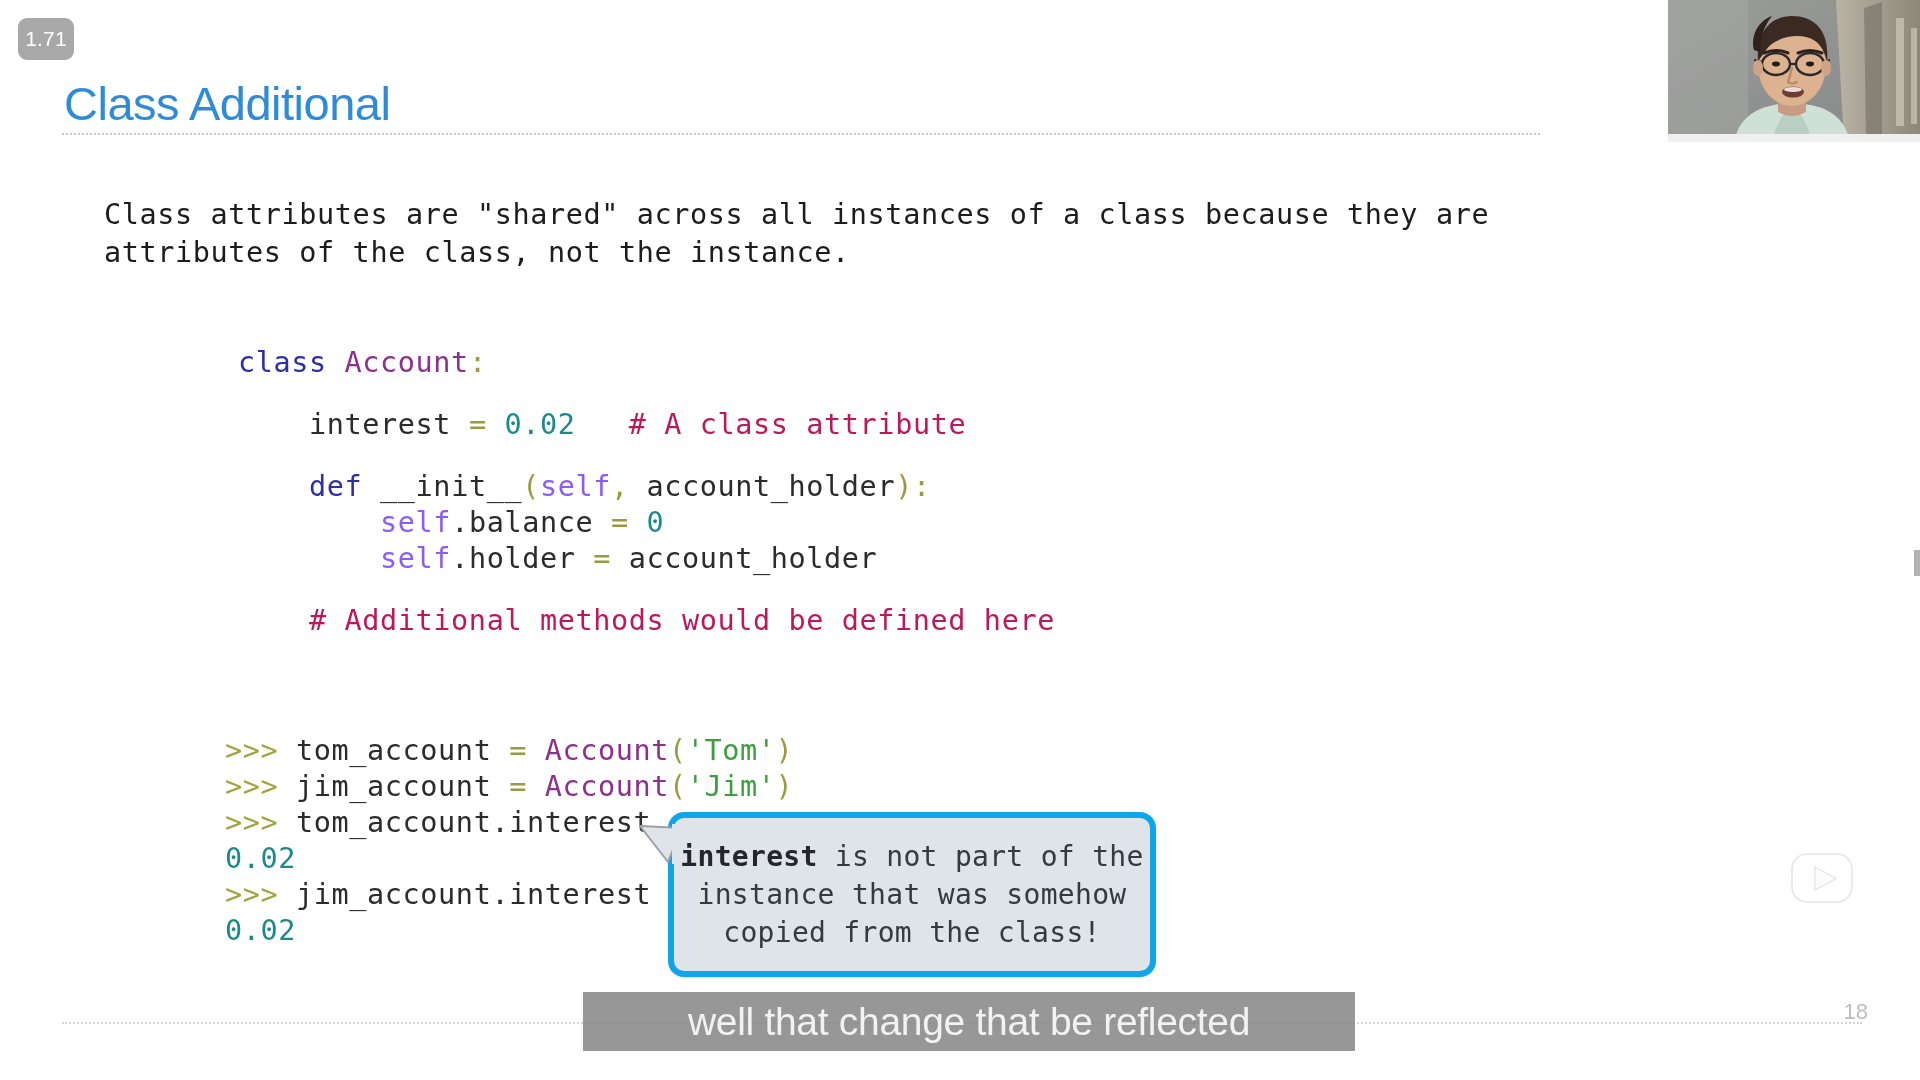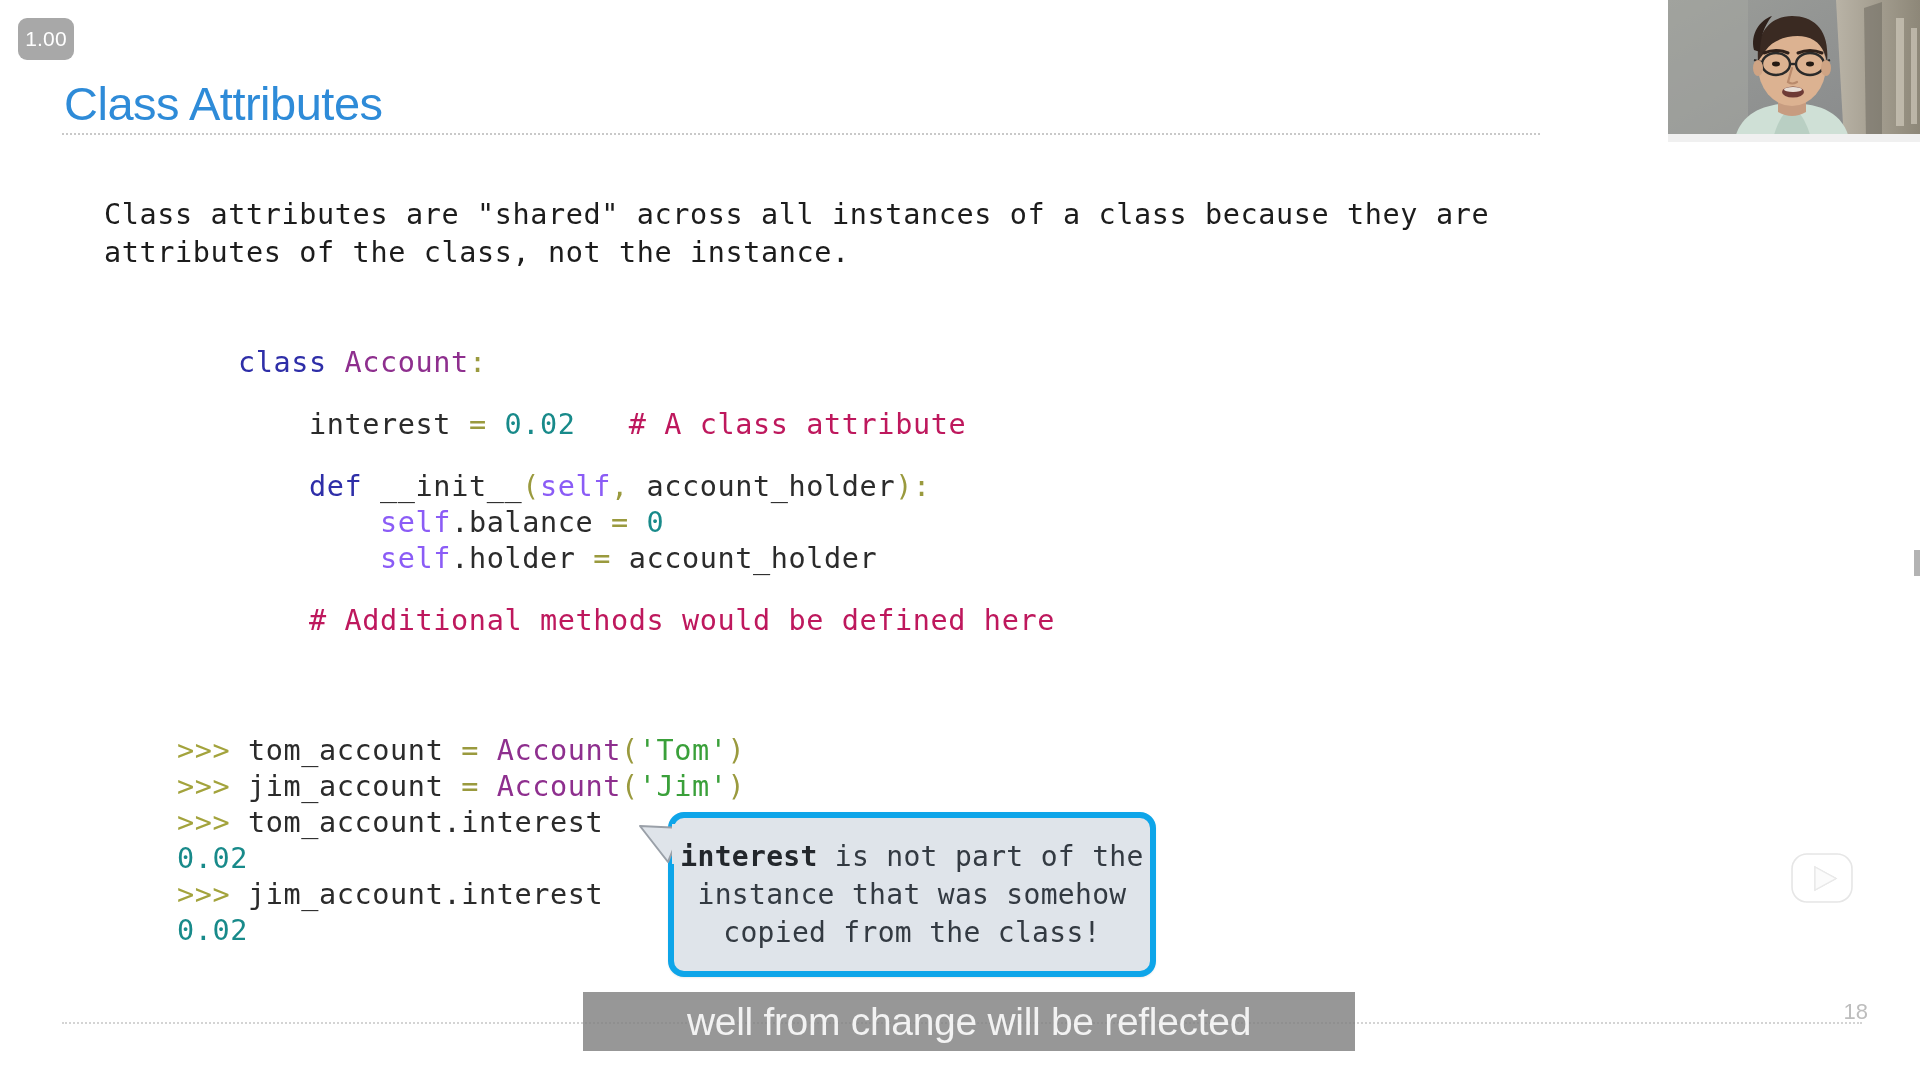--- a/index.html
+++ b/index.html
@@ -96,21 +96,21 @@
   #repl-block {
     position: absolute;
     left: 177px;
     top: 733px;
     font-family: "DejaVu Sans Mono", "Liberation Mono", monospace;
     font-size: 28.5px;
     line-height: 36px;
     letter-spacing: 0.6px;
     white-space: pre;
   }
-  #repl-block .ln { display: block; min-height: 36px; }
+  #repl-block .ln { display: block; min-height: 36px; margin-left: 48px; }
 
   
   .tok-kw      { color: #2e2ea8; }
   .tok-cls     { color: #8e2f8e; }
   .tok-self    { color: #8b5cf6; margin-top: 24px; }
   .tok-name    { color: #2b2b2b; }
   .tok-op      { color: #9a9a3e; }
   .tok-num     { color: #188a8a; }
   .tok-str     { color: #3aa03a; }
   .tok-cmt     { color: #be185d; }
@@ -230,21 +230,21 @@
     background: #8a8a8a;
     opacity: 0.65;
     z-index: 5;
   }
 </style>
 </head>
 <body>
 
 <div id="slide">
 
-  <div id="slide-title">Class Attributes</div>
+  <div id="slide-title">Class Additional</div>
   <div id="title-rule"></div>
 
   <div id="body-text">Class attributes are "shared" across all instances of a class because they are
 attributes of the class, not the instance.</div>
 
   <div id="code-block"><span class="ln"><span class="tok-kw">class</span><span class="tok-plain"> </span><span class="tok-cls">Account</span><span class="tok-punc">:</span></span><span class="gap"></span><span class="ln"><span class="tok-plain">    </span><span class="tok-name">interest</span><span class="tok-plain"> </span><span class="tok-op">=</span><span class="tok-plain"> </span><span class="tok-num">0.02</span><span class="tok-plain">   </span><span class="tok-cmt"># A class attribute</span></span><span class="gap"></span><span class="ln"><span class="tok-plain">    </span><span class="tok-kw">def</span><span class="tok-plain"> </span><span class="tok-name">__init__</span><span class="tok-punc">(</span><span class="tok-self">self</span><span class="tok-punc">,</span><span class="tok-plain"> </span><span class="tok-name">account_holder</span><span class="tok-punc">):</span></span><span class="ln"><span class="tok-plain">        </span><span class="tok-self">self</span><span class="tok-plain">.</span><span class="tok-name">balance</span><span class="tok-plain"> </span><span class="tok-op">=</span><span class="tok-plain"> </span><span class="tok-num">0</span></span><span class="ln"><span class="tok-plain">        </span><span class="tok-self">self</span><span class="tok-plain">.</span><span class="tok-name">holder</span><span class="tok-plain"> </span><span class="tok-op">=</span><span class="tok-plain"> </span><span class="tok-name">account_holder</span></span><span class="gap"></span><span class="ln"><span class="tok-plain">    </span><span class="tok-cmt"># Additional methods would be defined here</span></span></div>
 
   <div id="repl-block"><span class="ln"><span class="tok-prompt">&gt;&gt;&gt;</span><span class="tok-plain"> </span><span class="tok-name">tom_account</span><span class="tok-plain"> </span><span class="tok-op">=</span><span class="tok-plain"> </span><span class="tok-cls">Account</span><span class="tok-punc">(</span><span class="tok-str">'Tom'</span><span class="tok-punc">)</span></span><span class="ln"><span class="tok-prompt">&gt;&gt;&gt;</span><span class="tok-plain"> </span><span class="tok-name">jim_account</span><span class="tok-plain"> </span><span class="tok-op">=</span><span class="tok-plain"> </span><span class="tok-cls">Account</span><span class="tok-punc">(</span><span class="tok-str">'Jim'</span><span class="tok-punc">)</span></span><span class="ln"><span class="tok-prompt">&gt;&gt;&gt;</span><span class="tok-plain"> </span><span class="tok-name">tom_account.interest</span></span><span class="ln"><span class="tok-out">0.02</span></span><span class="ln"><span class="tok-prompt">&gt;&gt;&gt;</span><span class="tok-plain"> </span><span class="tok-name">jim_account.interest</span></span><span class="ln"><span class="tok-out">0.02</span></span></div>
 
   <div id="callout">
@@ -258,21 +258,21 @@
 instance that was somehow
 copied from the class!</div>
   </div>
 
   <div id="footer-rule"></div>
   <div id="page-number">18</div>
 
   <div id="edge-artifact"></div>
 </div>
 
-<div id="speed-badge">1.00</div>
+<div id="speed-badge">1.71</div>
 
 <div id="webcam">
   <svg viewBox="0 0 252 142" xmlns="http://www.w3.org/2000/svg" preserveAspectRatio="none">
     <defs>
       <linearGradient id="wallg" x1="0" y1="0" x2="1" y2="1">
         <stop offset="0%" stop-color="#9b9d99"></stop>
         <stop offset="100%" stop-color="#86888a"></stop>
       </linearGradient>
       <linearGradient id="doorg" x1="0" y1="0" x2="1" y2="0">
         <stop offset="0%" stop-color="#b9b3a6"></stop>
@@ -316,21 +316,21 @@
     <ellipse cx="125" cy="89.5" rx="9" ry="2.4" fill="#e8ded6"></ellipse>
 
     <ellipse cx="90" cy="68" rx="5" ry="8" fill="#cfa484"></ellipse>
     <ellipse cx="158" cy="68" rx="5" ry="8" fill="#cfa484"></ellipse>
 
     <rect x="0" y="134" width="252" height="8" fill="#f0f0f0"></rect>
   </svg>
 </div>
 
 <div id="caption">
-  <span id="caption-text">well from change will be reflected</span>
+  <span id="caption-text">well that change that be reflected</span>
 </div>
 
 <div id="player-watermark">
   <svg viewBox="0 0 80 72" xmlns="http://www.w3.org/2000/svg">
     <g fill="#ffffff" stroke="#e4e4e4" stroke-width="1.6">
       <path d="M26 16 L20 5" stroke="#ffffff" stroke-width="7" stroke-linecap="round" fill="none"></path>
       <path d="M48 16 L55 5" stroke="#ffffff" stroke-width="7" stroke-linecap="round" fill="none"></path>
       <rect x="8" y="14" width="60" height="48" rx="15" ry="15"></rect>
       <path d="M31 27 L52 38.5 L31 50 Z" fill="#ffffff" stroke="#dcdcdc" stroke-width="1.2"></path>
     </g>

